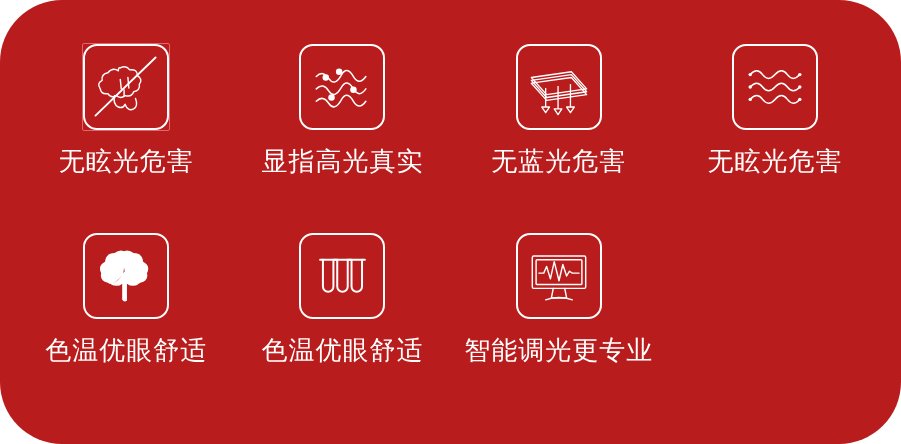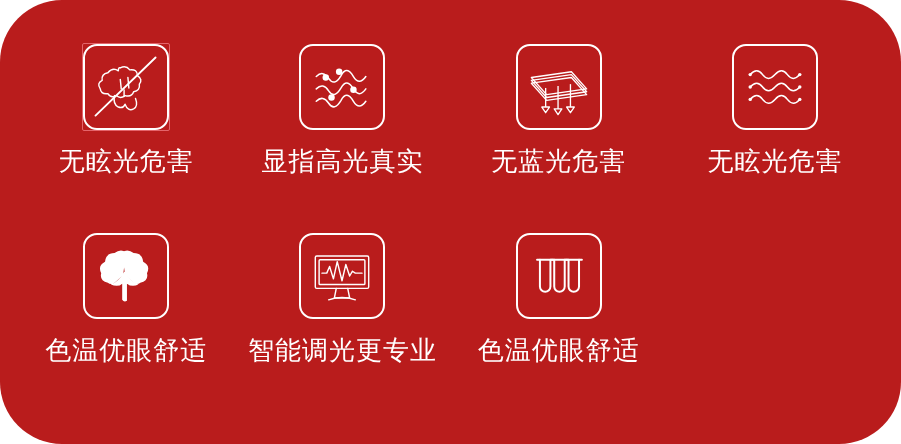--- a/index.html
+++ b/index.html
@@ -175,43 +175,43 @@
           <path fill="#ffffff" d="M43 18 q-6 -4 -12 1 q-9 0 -10 9 q-8 4 -4 12 q-2 8 7 10 q2 2 6 1 l10 -9 l1 -8 l1 8 l10 9 q4 1 6 -1 q9 -2 7 -10 q4 -8 -4 -12 q-1 -9 -10 -9 q-6 -5 -12 -1 z"></path>
           <path fill="#ffffff" d="M40 40 q-5 9 -13 12 q8 3 12 -1 l0 17 q2 3 5 1 l0 -18 q5 4 12 1 q-8 -3 -13 -12 q-1 -3 -3 0 z"></path>
         </svg>
       </div>
       <div class="cell-label">色温优眼舒适</div>
     </div>
 
     <div class="cell r2">
       <div class="icon-box">
         <svg viewBox="0 0 86 86" xmlns="http://www.w3.org/2000/svg">
-          <g fill="none" stroke="#ffffff" stroke-width="1.5" stroke-linejoin="round" stroke-linecap="round">
-            <rect x="15" y="22" width="56" height="34" rx="1.5"></rect>
-            <rect x="19" y="26" width="48" height="26" rx="1"></rect>
-            <path d="M37 56 L35 66 L51 66 L49 56"></path>
-            <path d="M29 68 q14 -5 28 0"></path>
-            <path d="M22 40 L27 40 L30 33 L34 46 L38 28 L43 48 L47 31 L51 43 L54 38 L57 40 L64 40"></path>
-          </g>
-        </svg>
-      </div>
-      <div class="cell-label">智能调光更专业</div>
-    </div>
-
-    <div class="cell r2">
-      <div class="icon-box">
-        <svg viewBox="0 0 86 86" xmlns="http://www.w3.org/2000/svg">
           <g fill="none" stroke="#ffffff" stroke-width="2.1" stroke-linecap="round" stroke-linejoin="round">
             <path d="M23 26 L23 54 a5.5 5.5 0 0 0 11 0 L34 26"></path>
             <line x1="20" y1="26" x2="37" y2="26"></line>
             <path d="M38 26 L38 54 a5.5 5.5 0 0 0 11 0 L49 26"></path>
             <line x1="35" y1="26" x2="52" y2="26"></line>
             <path d="M53 26 L53 54 a5.5 5.5 0 0 0 11 0 L64 26"></path>
             <line x1="50" y1="26" x2="67" y2="26"></line>
           </g>
         </svg>
       </div>
       <div class="cell-label">色温优眼舒适</div>
     </div>
 
+    <div class="cell r2">
+      <div class="icon-box">
+        <svg viewBox="0 0 86 86" xmlns="http://www.w3.org/2000/svg">
+          <g fill="none" stroke="#ffffff" stroke-width="1.5" stroke-linejoin="round" stroke-linecap="round">
+            <rect x="15" y="22" width="56" height="34" rx="1.5"></rect>
+            <rect x="19" y="26" width="48" height="26" rx="1"></rect>
+            <path d="M37 56 L35 66 L51 66 L49 56"></path>
+            <path d="M29 68 q14 -5 28 0"></path>
+            <path d="M22 40 L27 40 L30 33 L34 46 L38 28 L43 48 L47 31 L51 43 L54 38 L57 40 L64 40"></path>
+          </g>
+        </svg>
+      </div>
+      <div class="cell-label">智能调光更专业</div>
+    </div>
+
 
   </div>
 </div>
 
 </body></html>

